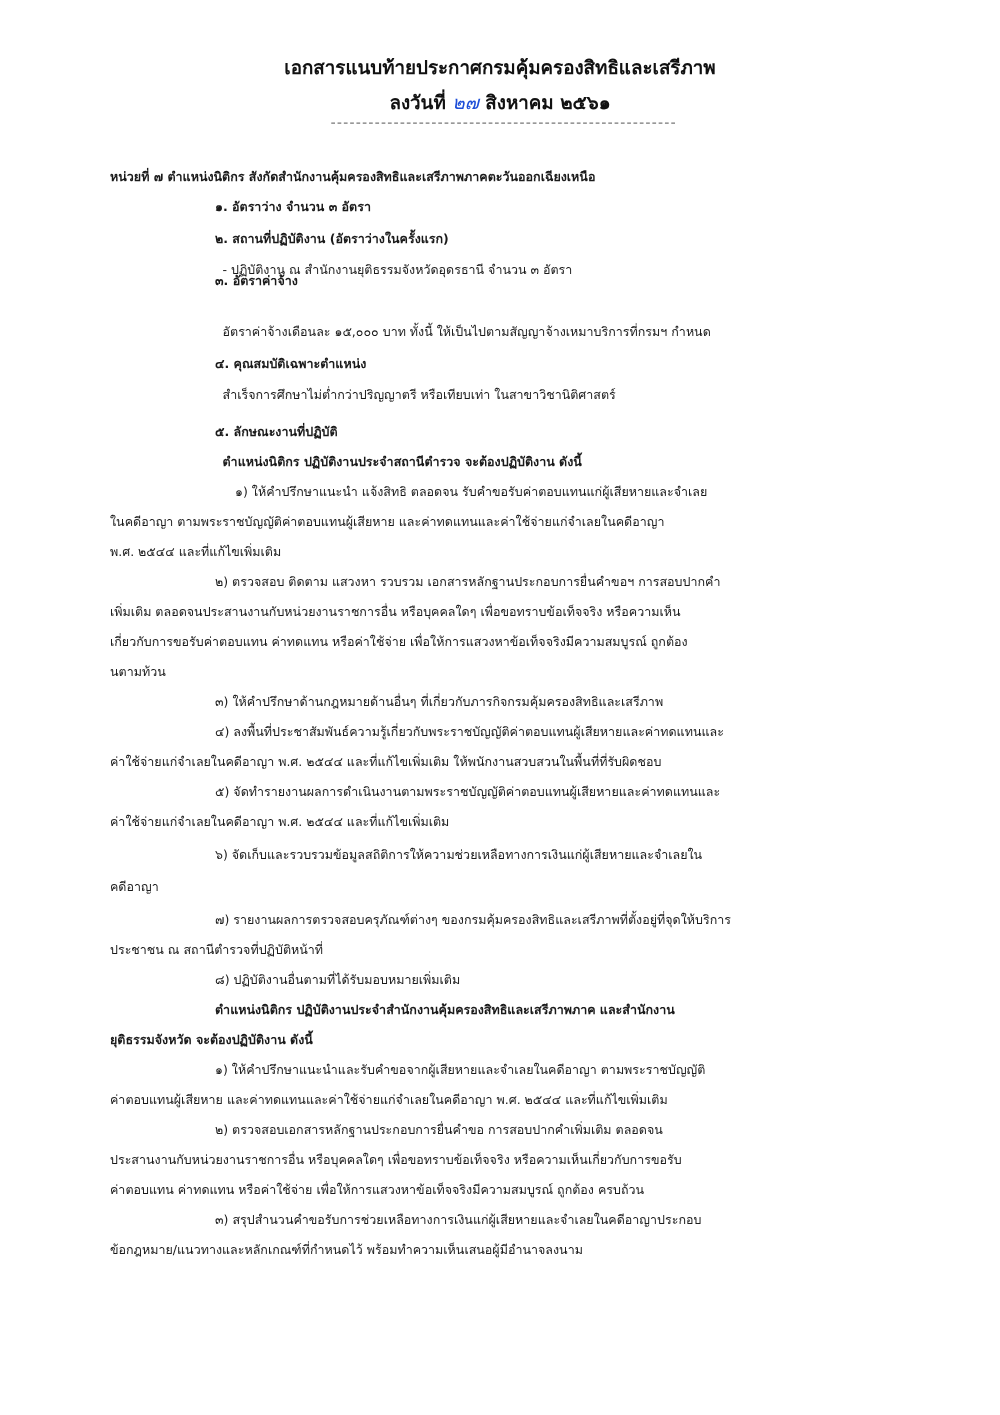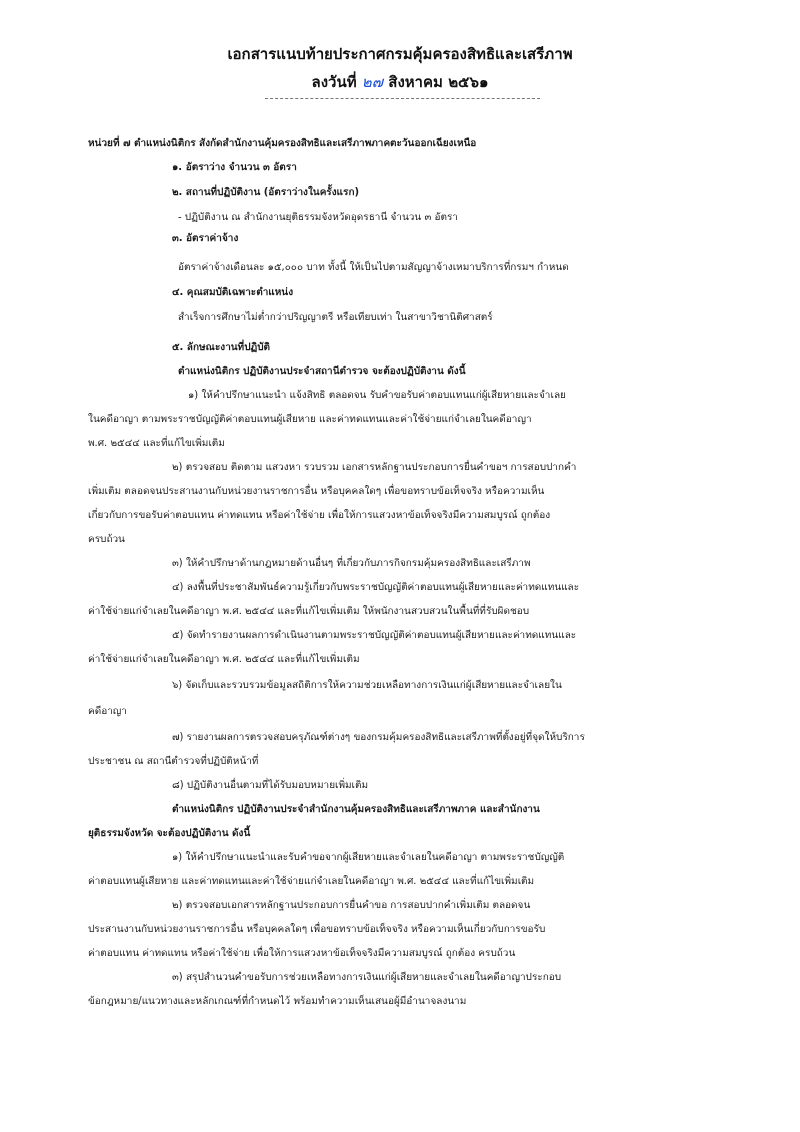--- a/index.html
+++ b/index.html
@@ -36,34 +36,34 @@
     <span class="handwritten">๒๗</span>
     <span>สิงหาคม ๒๕๖๑</span>
   </div>
   <div class="dashes"></div>
 
   <div class="line bold" style="left:88px; top:134px;">หน่วยที่ ๗  ตำแหน่งนิติกร สังกัดสำนักงานคุ้มครองสิทธิและเสรีภาพภาคตะวันออกเฉียงเหนือ</div>
 
   <div class="line bold" style="left:172px; top:158px;">๑. อัตราว่าง  จำนวน ๓ อัตรา</div>
   <div class="line bold" style="left:172px; top:183px;">๒. สถานที่ปฏิบัติงาน (อัตราว่างในครั้งแรก)</div>
   <div class="line" style="left:178px; top:208px;">- ปฏิบัติงาน ณ สำนักงานยุติธรรมจังหวัดอุดรธานี จำนวน ๓ อัตรา</div>
-  <div class="line bold" style="left:172px; top:229px;">๓. อัตราค่าจ้าง</div>
+  <div class="line bold" style="left:172px; top:217px;">๓. อัตราค่าจ้าง</div>
   <div class="line" style="left:178px; top:258px;">อัตราค่าจ้างเดือนละ ๑๕,๐๐๐ บาท ทั้งนี้ ให้เป็นไปตามสัญญาจ้างเหมาบริการที่กรมฯ กำหนด</div>
   <div class="line bold" style="left:172px; top:283px;">๔. คุณสมบัติเฉพาะตำแหน่ง</div>
   <div class="line" style="left:178px; top:308px;">สำเร็จการศึกษาไม่ต่ำกว่าปริญญาตรี หรือเทียบเท่า ในสาขาวิชานิติศาสตร์</div>
   <div class="line bold" style="left:172px; top:338px;">๕. ลักษณะงานที่ปฏิบัติ</div>
 
   <div class="line bold" style="left:178px; top:362px;">ตำแหน่งนิติกร ปฏิบัติงานประจำสถานีตำรวจ จะต้องปฏิบัติงาน ดังนี้</div>
   <div class="line" style="left:172px; top:386px;margin-left:16px;">๑) ให้คำปรึกษาแนะนำ แจ้งสิทธิ ตลอดจน รับคำขอรับค่าตอบแทนแก่ผู้เสียหายและจำเลย</div>
   <div class="line" style="left:88px; top:410px;">ในคดีอาญา ตามพระราชบัญญัติค่าตอบแทนผู้เสียหาย และค่าทดแทนและค่าใช้จ่ายแก่จำเลยในคดีอาญา</div>
   <div class="line" style="left:88px; top:434px;">พ.ศ. ๒๕๔๔ และที่แก้ไขเพิ่มเติม</div>
   <div class="line" style="left:172px; top:458px;">๒) ตรวจสอบ ติดตาม แสวงหา รวบรวม เอกสารหลักฐานประกอบการยื่นคำขอฯ การสอบปากคำ</div>
   <div class="line" style="left:88px; top:482px;">เพิ่มเติม ตลอดจนประสานงานกับหน่วยงานราชการอื่น หรือบุคคลใดๆ เพื่อขอทราบข้อเท็จจริง หรือความเห็น</div>
   <div class="line" style="left:88px; top:506px;">เกี่ยวกับการขอรับค่าตอบแทน ค่าทดแทน หรือค่าใช้จ่าย เพื่อให้การแสวงหาข้อเท็จจริงมีความสมบูรณ์ ถูกต้อง</div>
-  <div class="line" style="left:88px; top:530px;">ครบถ้วน</div>
+  <div class="line" style="left:88px; top:530px;">นตามท้วน</div>
   <div class="line" style="left:172px; top:554px;">๓) ให้คำปรึกษาด้านกฎหมายด้านอื่นๆ ที่เกี่ยวกับภารกิจกรมคุ้มครองสิทธิและเสรีภาพ</div>
   <div class="line" style="left:172px; top:578px;">๔) ลงพื้นที่ประชาสัมพันธ์ความรู้เกี่ยวกับพระราชบัญญัติค่าตอบแทนผู้เสียหายและค่าทดแทนและ</div>
   <div class="line" style="left:88px; top:602px;">ค่าใช้จ่ายแก่จำเลยในคดีอาญา พ.ศ. ๒๕๔๔ และที่แก้ไขเพิ่มเติม ให้พนักงานสวบสวนในพื้นที่ที่รับผิดชอบ</div>
   <div class="line" style="left:172px; top:626px;">๕) จัดทำรายงานผลการดำเนินงานตามพระราชบัญญัติค่าตอบแทนผู้เสียหายและค่าทดแทนและ</div>
   <div class="line" style="left:88px; top:650px;">ค่าใช้จ่ายแก่จำเลยในคดีอาญา พ.ศ. ๒๕๔๔ และที่แก้ไขเพิ่มเติม</div>
   <div class="line" style="left:172px; top:676px;">๖) จัดเก็บและรวบรวมข้อมูลสถิติการให้ความช่วยเหลือทางการเงินแก่ผู้เสียหายและจำเลยใน</div>
   <div class="line" style="left:88px; top:702px;">คดีอาญา</div>
   <div class="line" style="left:172px; top:728px;">๗) รายงานผลการตรวจสอบครุภัณฑ์ต่างๆ ของกรมคุ้มครองสิทธิและเสรีภาพที่ตั้งอยู่ที่จุดให้บริการ</div>
   <div class="line" style="left:88px; top:752px;">ประชาชน ณ สถานีตำรวจที่ปฏิบัติหน้าที่</div>
   <div class="line" style="left:172px; top:776px;">๘) ปฏิบัติงานอื่นตามที่ได้รับมอบหมายเพิ่มเติม</div>

